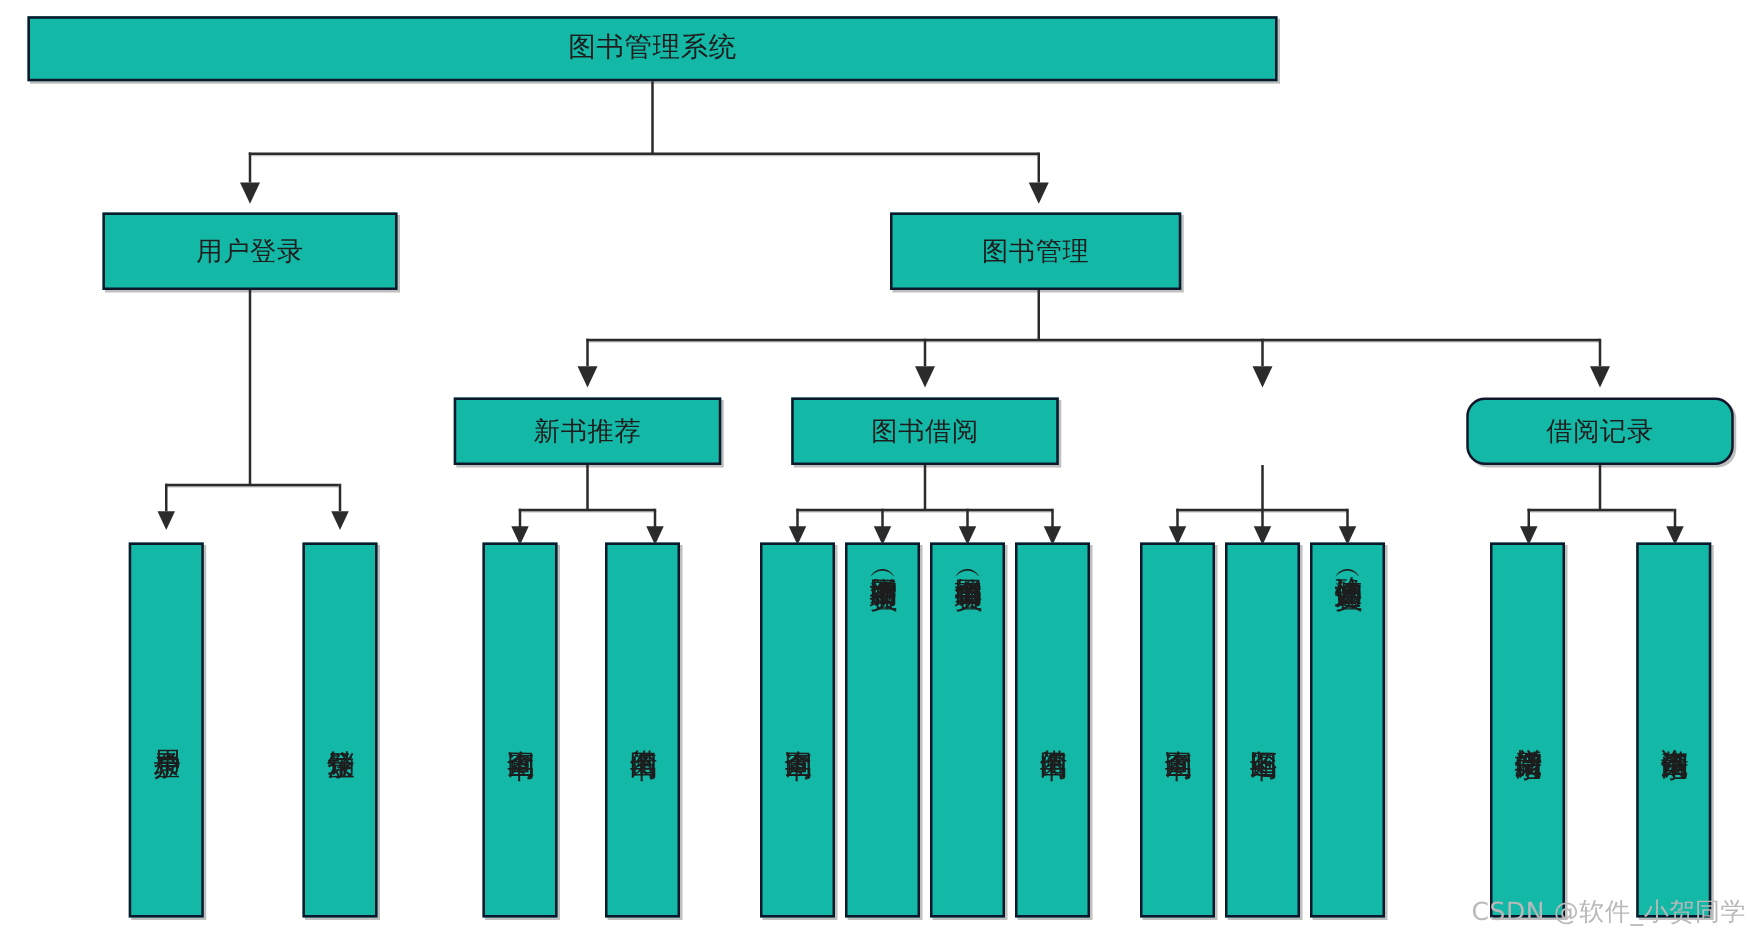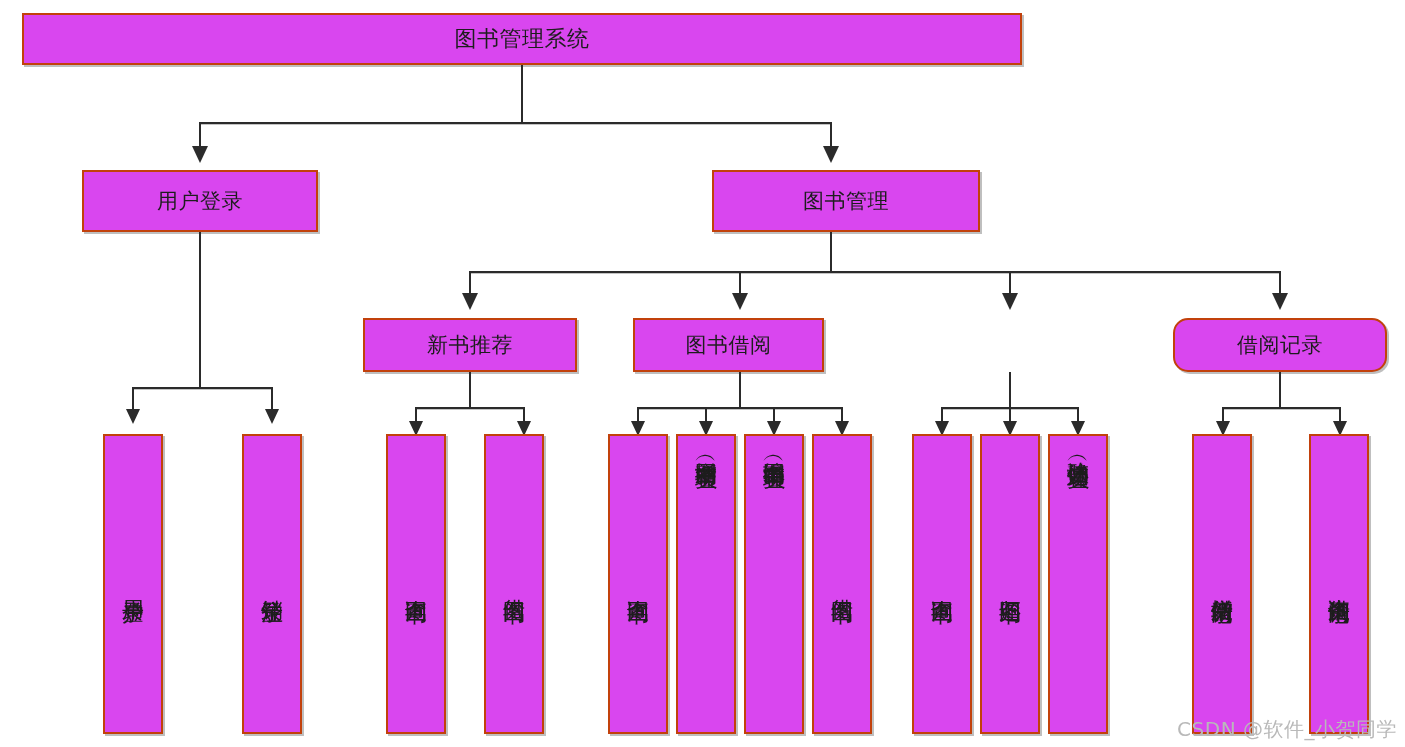--- a/index.html
+++ b/index.html
@@ -16,22 +16,22 @@
     width: 1405px;
     height: 747px;
     background: #ffffff;
     overflow: hidden;
   }
 
   
   .node {
     position: absolute;
     box-sizing: border-box;
-    background: #d946ef;
-    border: 2px solid #c2410c;
+    background: #14b8a6;
+    border: 2px solid #0f172a;
     box-shadow: 2px 2px 0 0 rgba(170,170,170,0.75);
     display: flex;
     align-items: center;
     justify-content: center;
     color: #1d1d1d;
   }
   .node .label {
     font-size: 21px;
     line-height: 1.25;
     letter-spacing: 0.5px;
@@ -118,21 +118,21 @@
   <div class="vline" style="left:199px; top:122px; height:24px;"></div>
   <div class="arrow" style="left:192px; top:146px;"></div>
 
   <div class="vline" style="left:830px; top:122px; height:24px;"></div>
   <div class="arrow" style="left:823px; top:146px;"></div>
 
   <div class="node mid" style="left:82px; top:170px; width:236px; height:62px;">
     <span class="label">用户登录</span>
   </div>
 
-  <div class="node mid" style="left:712px; top:170px; width:268px; height:62px;">
+  <div class="node mid" style="left:712px; top:170px; width:233px; height:62px;">
     <span class="label">图书管理</span>
   </div>
 
   <div class="vline" style="left:199px; top:232px; height:156px;"></div>
   <div class="hline" style="left:132px; top:387px; width:139px;"></div>
   <div class="vline" style="left:132px; top:387px; height:22px;"></div>
   <div class="arrow small" style="left:126px; top:409px;"></div>
   <div class="vline" style="left:271px; top:387px; height:22px;"></div>
   <div class="arrow small" style="left:265px; top:409px;"></div>
 
@@ -147,21 +147,21 @@
 
   <div class="vline" style="left:1009px; top:271px; height:22px;"></div>
   <div class="arrow" style="left:1002px; top:293px;"></div>
 
   <div class="vline" style="left:1279px; top:271px; height:22px;"></div>
   <div class="arrow" style="left:1272px; top:293px;"></div>
 
   <div class="node sub" style="left:363px; top:318px; width:214px; height:54px;">
     <span class="label">新书推荐</span>
   </div>
-  <div class="node sub" style="left:633px; top:318px; width:191px; height:54px;">
+  <div class="node sub" style="left:633px; top:318px; width:214px; height:54px;">
     <span class="label">图书借阅</span>
   </div>
   <div class="node sub" style="left:1173px; top:318px; width:214px; height:54px;border-radius:15px;">
     <span class="label">借阅记录</span>
   </div>
 
   <div class="vline" style="left:469px; top:372px; height:36px;"></div>
   <div class="hline" style="left:415px; top:407px; width:109px;"></div>
   <div class="vline" style="left:415px; top:407px; height:16px;"></div>
   <div class="arrow small" style="left:409px; top:421px;"></div>

